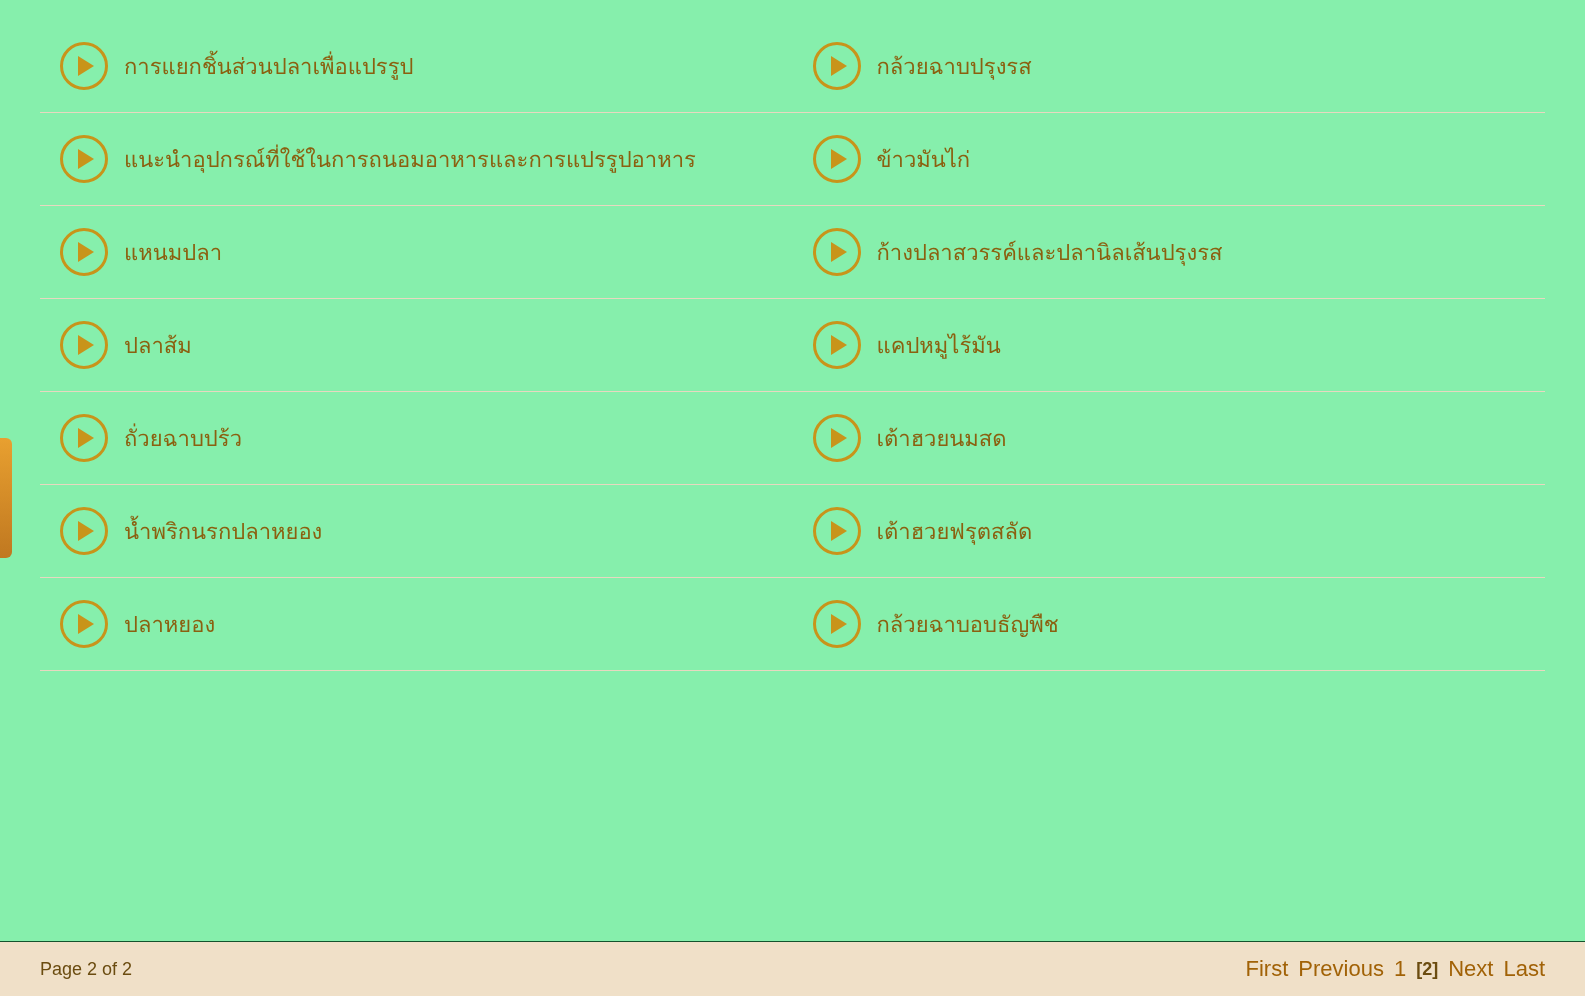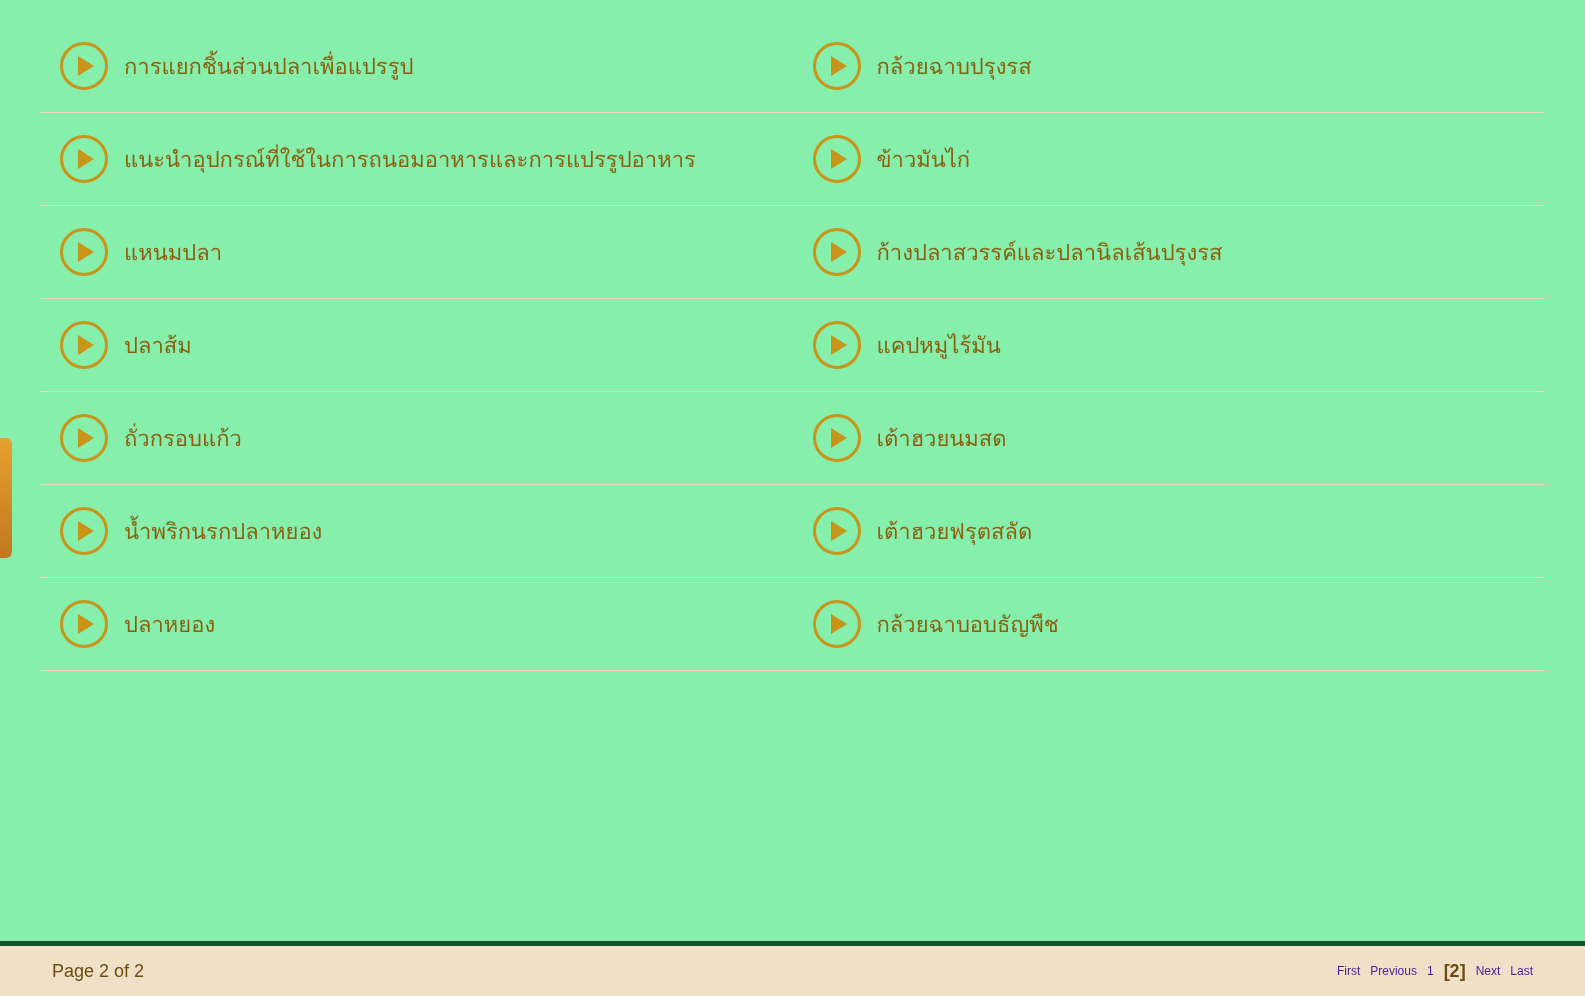--- a/index.html
+++ b/index.html
@@ -60,42 +60,42 @@
     }
 
     .item-label {
       font-size: 22px;
       color: #8b6010;
       font-weight: 500;
     }
 
     .footer {
       background-color: #f0e0c8;
-      border-top: 5px solid #14532d;
-      padding: 14px 52px;
+      border-top: 1px solid #14532d;
+      padding: 14px 40px;
       display: flex;
       align-items: center;
       justify-content: space-between;
       min-height: 55px;
     }
 
     .page-info {
       font-size: 18px;
       color: #6b4c10;
     }
 
     .pagination {
       display: flex;
       align-items: center;
       gap: 10px;
     }
 
     .pagination-link {
-      font-size: 12px;
-      color: #4c1d95;
+      font-size: 22px;
+      color: #a16207;
       cursor: pointer;
       text-decoration: none;
     }
 
     .pagination-current {
       font-size: 18px;
       color: #6b4c10;
       font-weight: bold;
     }
 
@@ -167,21 +167,21 @@
       <div class="play-icon">
         <div class="play-triangle"></div>
       </div>
       <span class="item-label">แคปหมูไร้มัน</span>
     </div>
 
     <div class="grid-item">
       <div class="play-icon">
         <div class="play-triangle"></div>
       </div>
-      <span class="item-label">ถั่วกรอบแก้ว</span>
+      <span class="item-label">ถั่วยฉาบปร้ว</span>
     </div>
 
     <div class="grid-item">
       <div class="play-icon">
         <div class="play-triangle"></div>
       </div>
       <span class="item-label">เต้าฮวยนมสด</span>
     </div>
     <div class="grid-item">
       <div class="play-icon">

